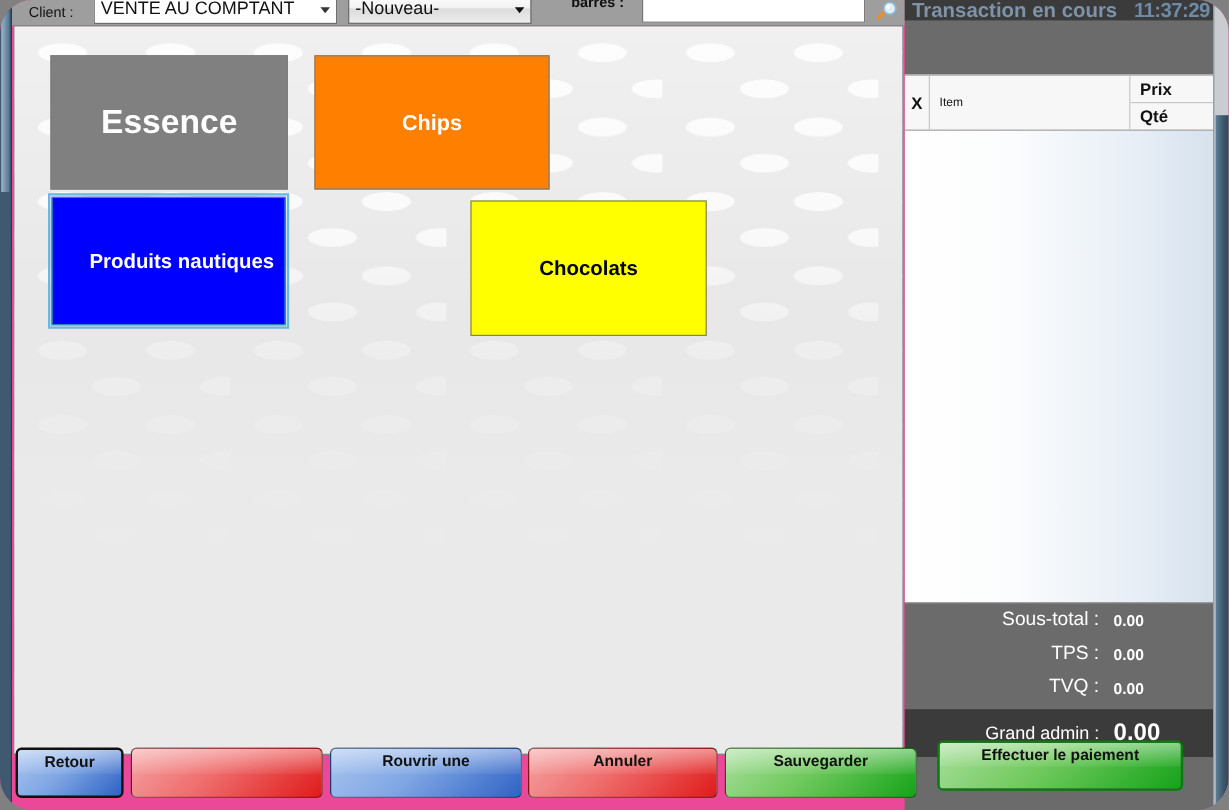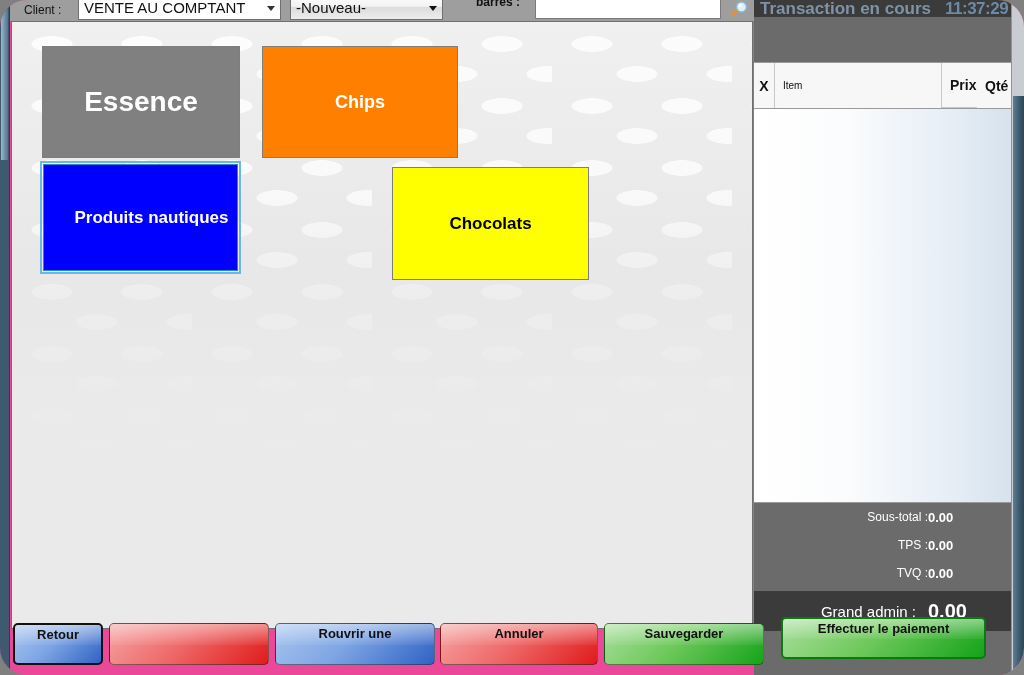--- a/index.html
+++ b/index.html
@@ -276,21 +276,21 @@
     font-size: 14px; font-weight: bold; color: #111;
     border-right: 1px solid #c8c8c8;
   }
   .th-item {
     flex: 1;
     display: flex; align-items: center;
     padding-left: 8px;
     font-size: 10px; font-weight: normal; color: #111;
     border-right: 1px solid #c8c8c8;
   }
-  .th-right { width: 70px; display: flex; flex-direction: row; }
+  .th-right { width: 70px; display: flex; flex-direction: column; }
   .th-right > div {
     flex: 1;
     display: flex; align-items: center;
     padding-left: 8px;
     font-size: 14px; font-weight: bold; color: #111;
   }
   .th-right > div:first-child { border-bottom: 1px solid #c8c8c8; }
 
   .tx-items {
     position: absolute;
@@ -308,21 +308,22 @@
     background: #6b6b6b;
   }
   .tot-row {
     height: 28px;
     display: flex;
     align-items: center;
   }
   .tot-row .k {
     flex: 1;
     text-align: right;
-    font-size: 12px;
+    padding-right: 12px;
+    font-size: 16px;
     color: #ffffff;
   }
   .tot-row .v {
     width: 84px;
     font-size: 13px;
     font-weight: bold;
     color: #ffffff;
   }
   .tx-grand {
     position: absolute;

